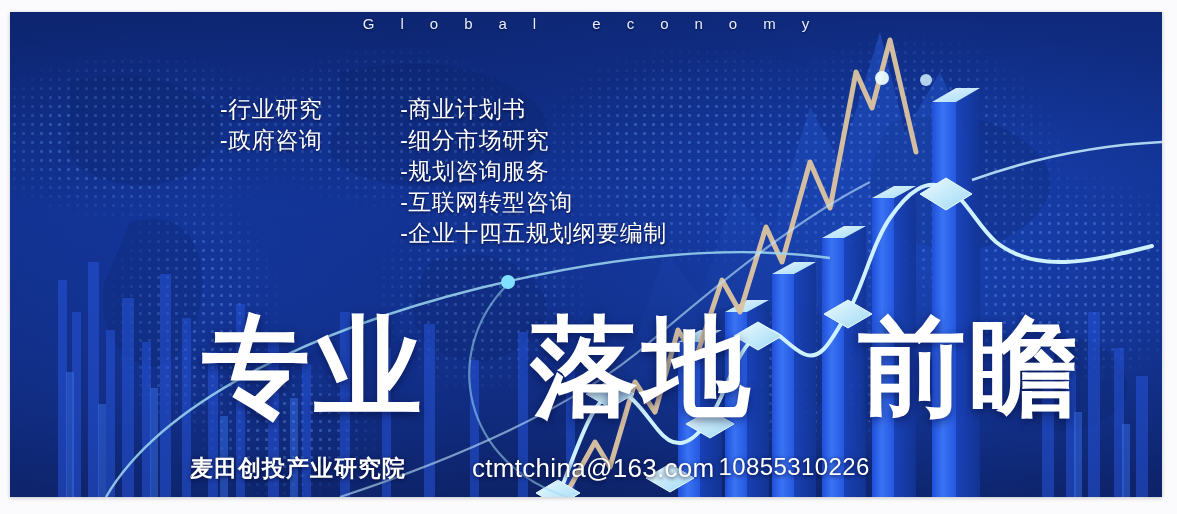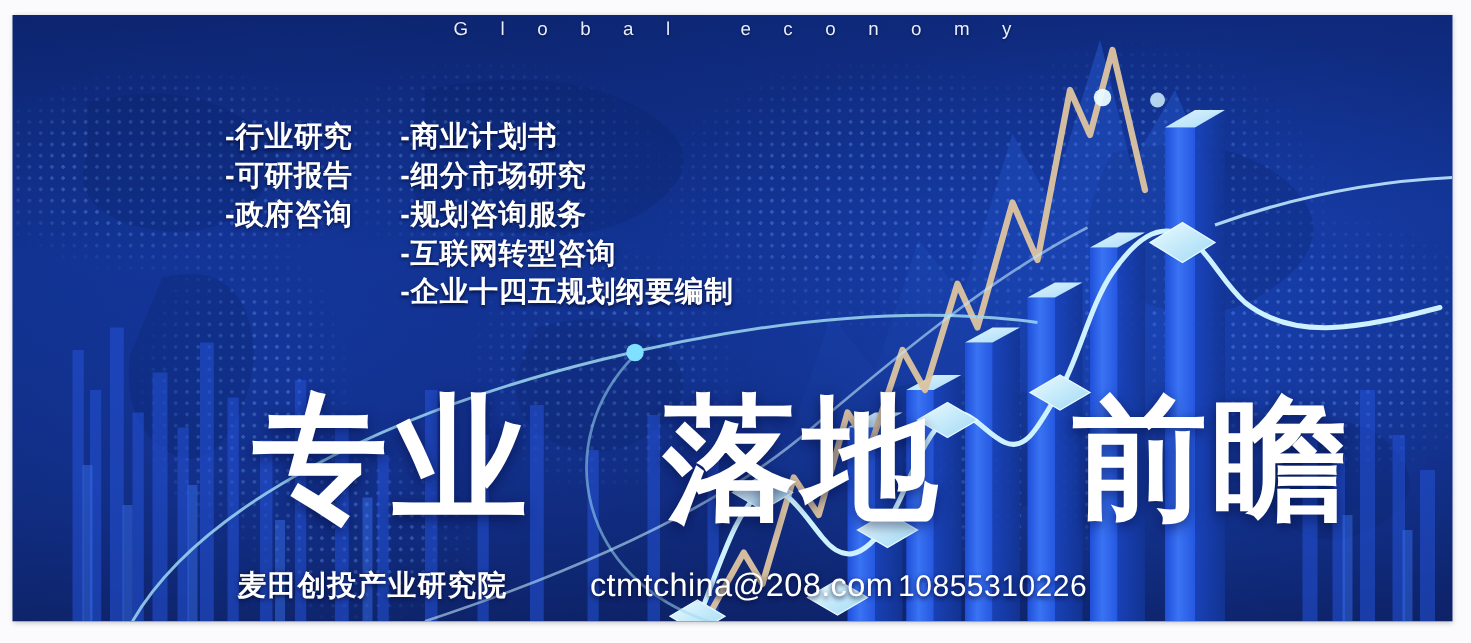--- a/index.html
+++ b/index.html
@@ -73,38 +73,39 @@
     font-size:15px;font-weight:400;letter-spacing:26px;
     color:#e8eefc;
     text-indent:26px;
     line-height:24px;
     text-shadow:0 1px 2px rgba(0,10,50,.7);
   }
 
   .lists{position:absolute;left:170px;top:82px;display:flex;gap:38px;}
   .col{display:flex;flex-direction:column;}
   .col .li{
-    font-size:23px;font-weight:700;color:#ffffff;
+    font-size:23px;font-weight:400;color:#ffffff;
     line-height:31px;letter-spacing:.5px;
     text-shadow:0 1px 3px rgba(0,8,45,.85);
     white-space:nowrap;
+    margin-left:40px;
   }
 
   .headline{
     position:absolute;left:192px;top:296px;
     font-size:108px;font-weight:700;color:#ffffff;
     letter-spacing:4px;line-height:118px;
     white-space:nowrap;
     text-shadow:0 3px 10px rgba(0,10,55,.55);
   }
   .headline .gap{display:inline-block;width:36px;}
 
   .footer{
     position:absolute;left:180px;top:441px;
-    display:flex;align-items:flex-end;
+    display:flex;align-items:flex-start;
     white-space:nowrap;
     color:#ffffff;
     text-shadow:0 1px 4px rgba(0,8,45,.9);
   }
   .f-brand{font-size:23px;font-weight:700;letter-spacing:1px;}
   .f-mail{font-size:26px;font-weight:400;letter-spacing:.3px;margin-left:66px;}
   .f-wechat{font-size:23px;font-weight:700;margin-left:66px;}
   .f-phone{font-size:24px;font-weight:400;margin-left:4px;letter-spacing:.4px;}
 </style>
 </head>
@@ -251,21 +252,20 @@
       <path d="M962 168 C 1040 140, 1110 132, 1152 130" fill="none" stroke="#bfe6fb" stroke-width="2.6" opacity=".9"></path>
       <path d="M498 272 C 430 340, 452 452, 560 486" fill="none" stroke="#9fd8f2" stroke-width="2.2" opacity=".55"></path>
       <circle cx="498" cy="270" r="7" fill="#7fe0ff"></circle>
     </svg>
 
     <div class="kicker">Global economy</div>
 
     <div class="lists">
       <div class="col">
         <div class="li">-行业研究</div>
-        <div class="li">-可研报告</div>
         <div class="li">-政府咨询</div>
       </div>
       <div class="col">
         <div class="li">-商业计划书</div>
         <div class="li">-细分市场研究</div>
         <div class="li">-规划咨询服务</div>
         <div class="li">-互联网转型咨询</div>
         <div class="li">-企业十四五规划纲要编制</div>
       </div>
     </div>
@@ -273,18 +273,18 @@
     <div class="headline">
       <span>专业</span>
       <span class="gap"></span>
       <span>落地</span>
       <span class="gap"></span>
       <span>前瞻</span>
     </div>
 
     <div class="footer">
       <span class="f-brand">麦田创投产业研究院</span>
-      <span class="f-mail">ctmtchina@208.com</span>
+      <span class="f-mail">ctmtchina@163.com</span>
       <span class="f-phone">10855310226</span>
     </div>
 
   </div>
 </div>
 
 </body></html>

